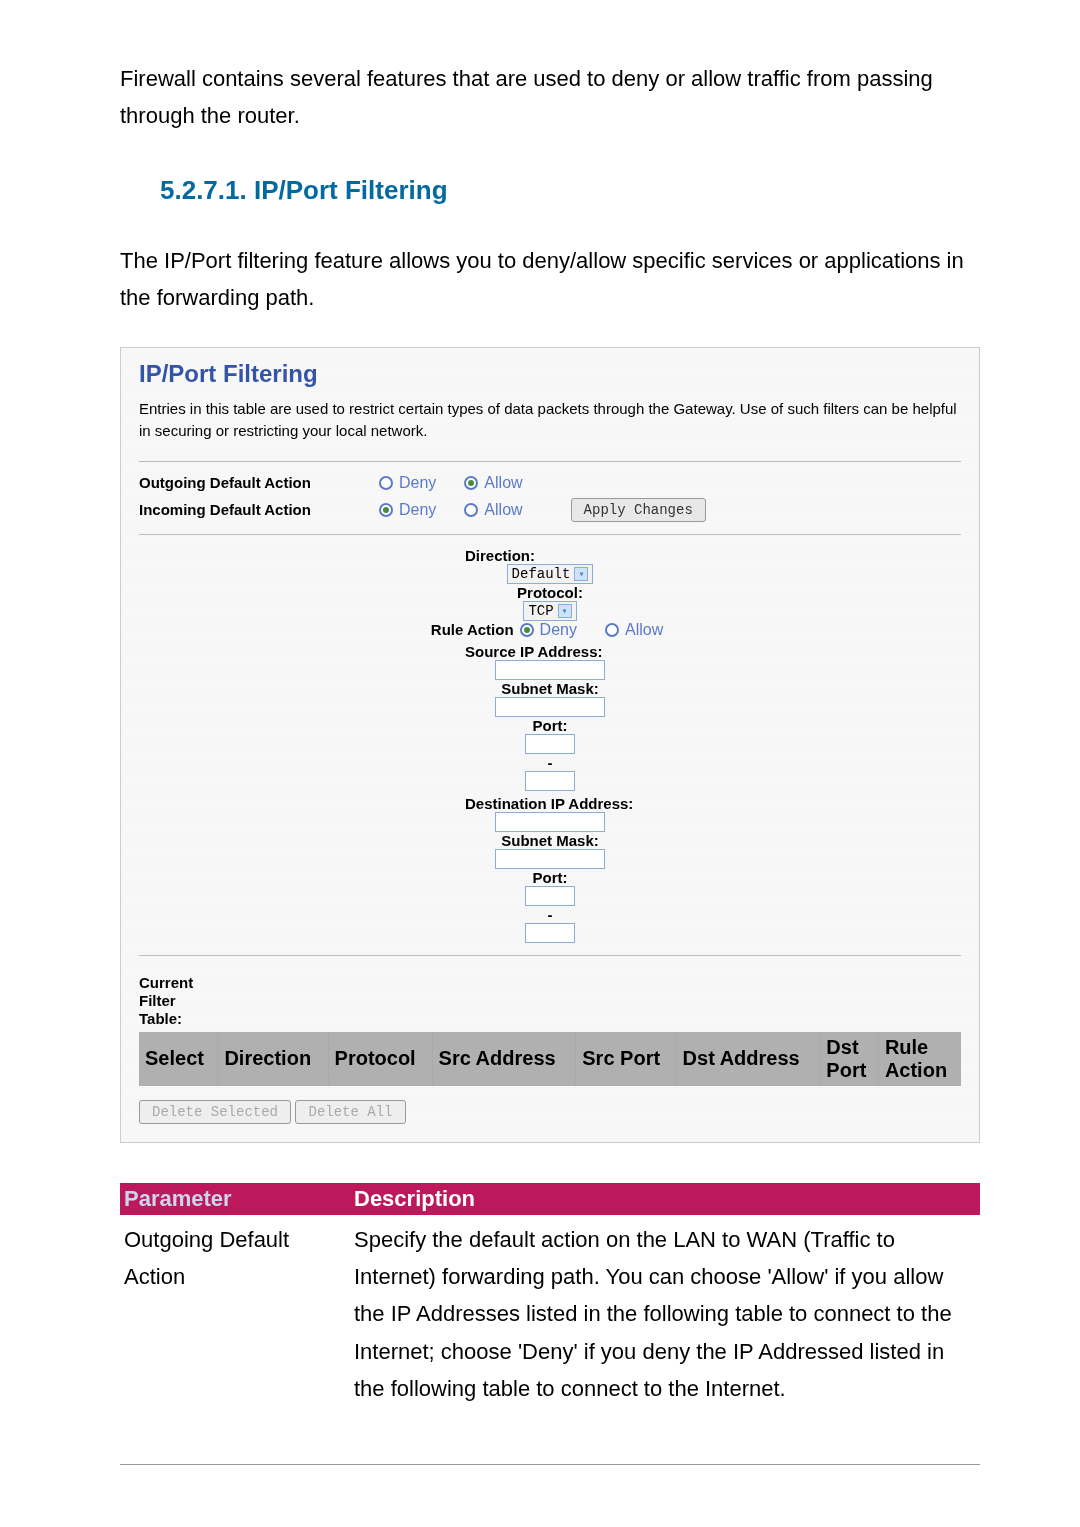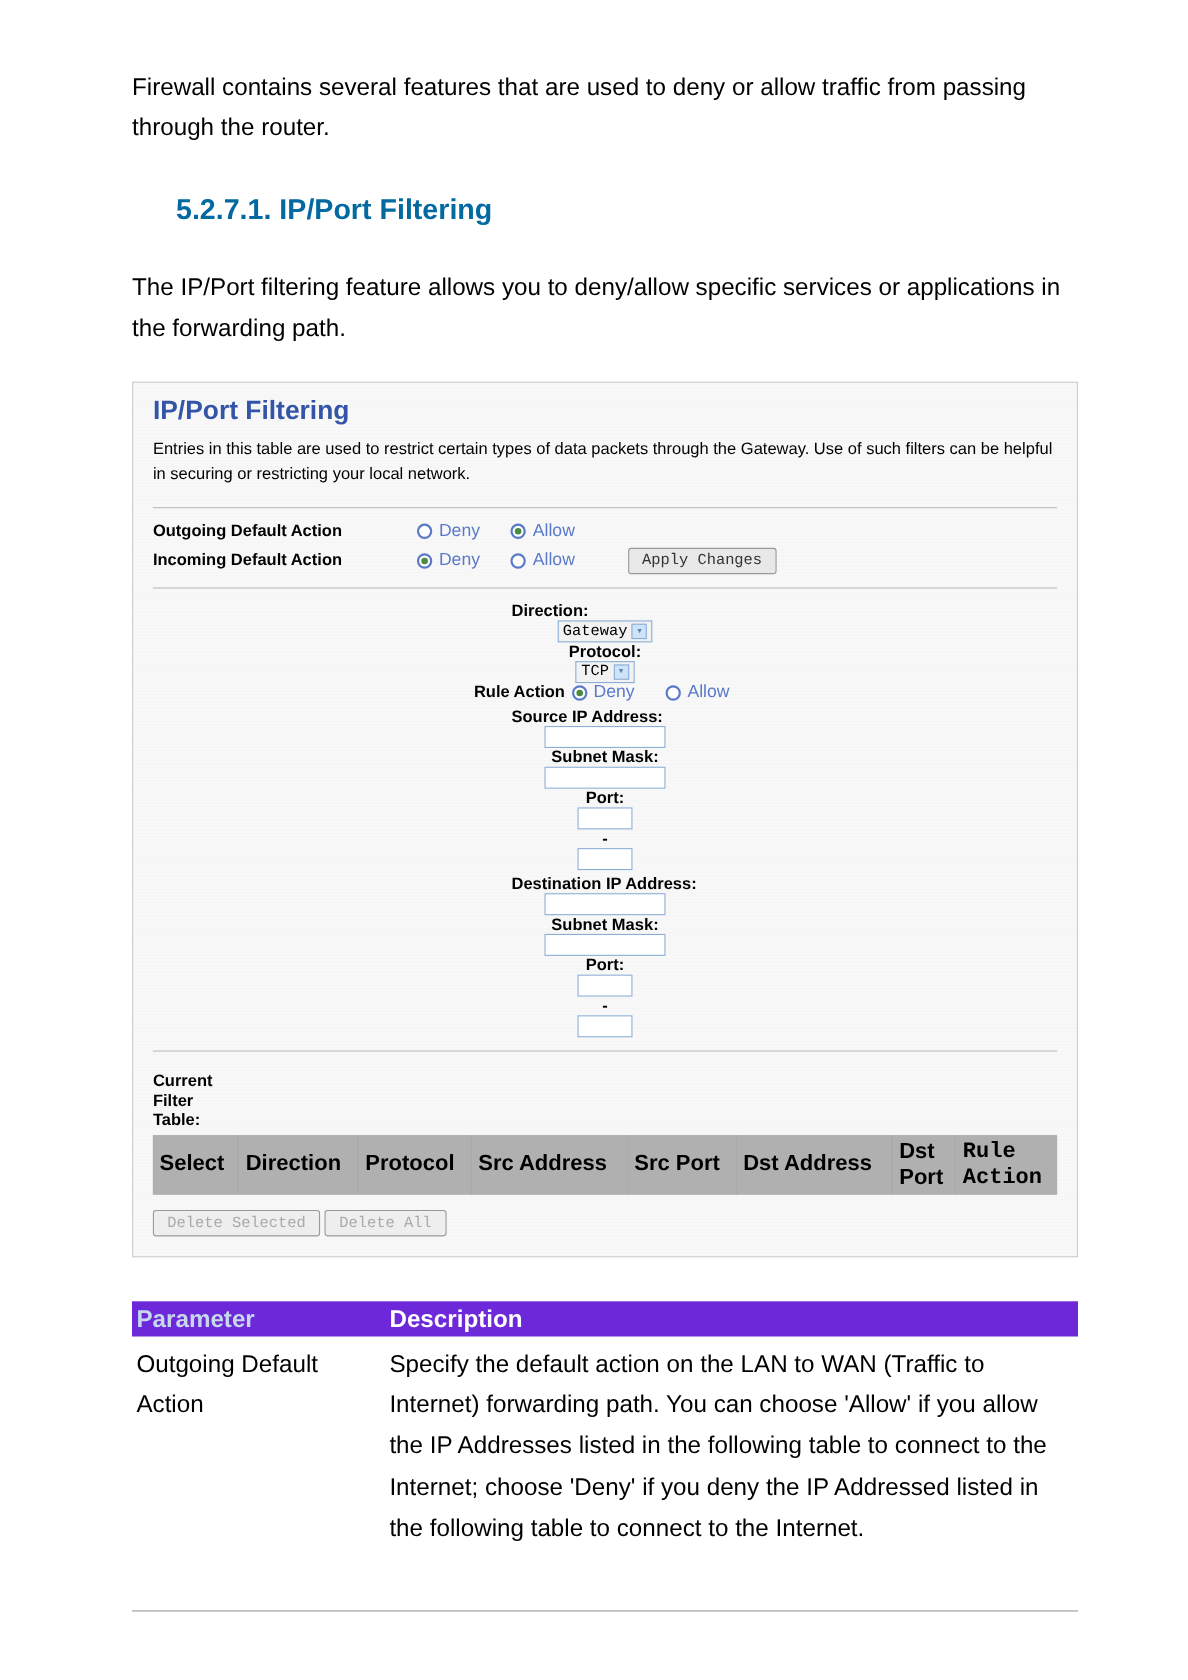--- a/index.html
+++ b/index.html
@@ -182,32 +182,31 @@
     font-size: 20px;
     font-weight: bold;
     color: #000;
     background: #b0b0b0;
     padding: 4px 6px;
     text-align: left;
     border-right: 1px solid #aaa;
   }
   .filter-table th:last-child {
     border-right: none;
-    font-family: Liberation Mono, monospace;
   }
   .filter-table th .sub {
     display: block;
   }
   .param-table {
     width: 100%;
     border-collapse: collapse;
     margin-bottom: 40px;
   }
   .param-table th {
-    background: #6d28d9;
+    background: #be185d;
     color: #fff;
     text-align: left;
     font-size: 22px;
     font-weight: bold;
     padding: 3px 4px;
   }
   .param-table th.first {
     color: #c7d8ec;
     width: 230px;
   }
@@ -273,21 +272,21 @@
     </span>
     <span style="width:20px;"></span>
     <button class="btn">Apply Changes</button>
   </div>
 
   <hr class="panel-hr">
 
   <div class="form-row2">
     <span class="form-lbl2">Direction:</span>
     <span class="select-box">
-      <span>Gateway</span>
+      <span>Default</span>
       <span class="select-arrow">▾</span>
     </span>
     <span class="form-lbl3">Protocol:</span>
     <span style="width:30px;"></span>
     <span class="select-box">
       <span>TCP</span>
       <span class="select-arrow">▾</span>
     </span>
     <span class="rule-radio-row">
       <span class="form-lbl3">Rule Action</span>

